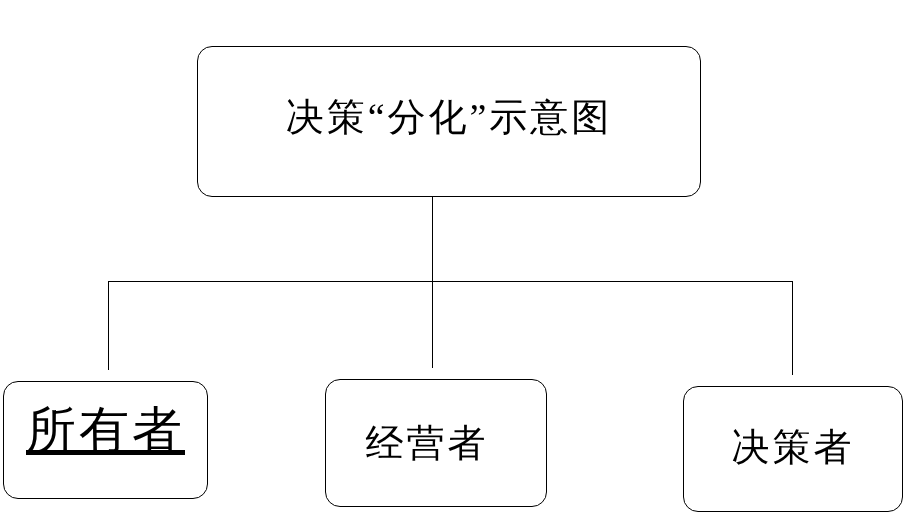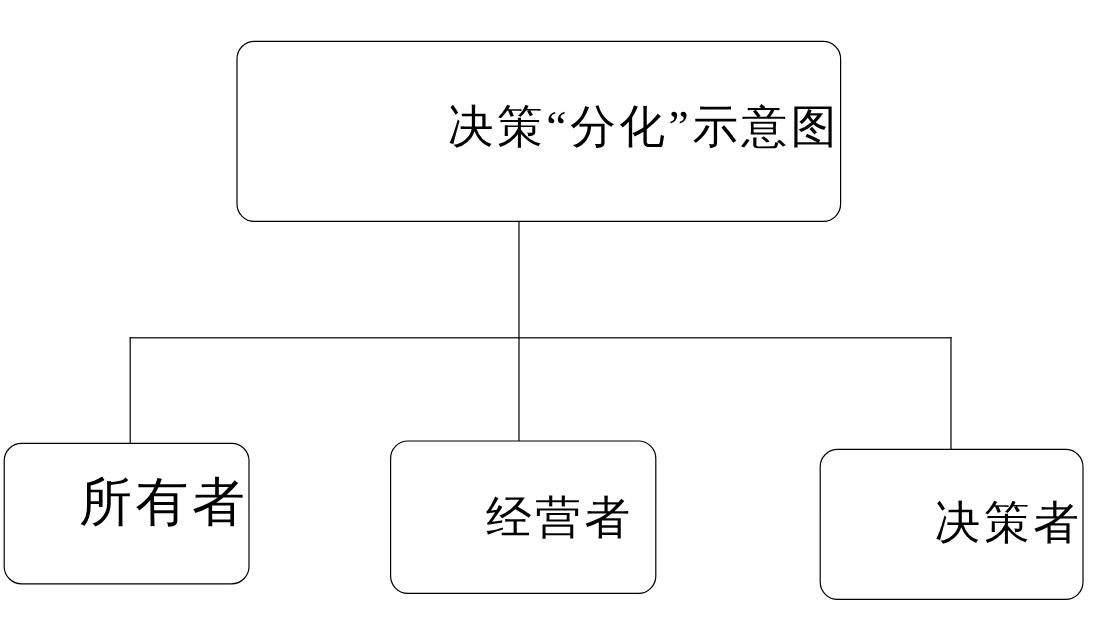--- a/index.html
+++ b/index.html
@@ -16,46 +16,48 @@
     font-family: "Liberation Serif", "DejaVu Serif", serif;
     color: #000000;
   }
   .node {
     position: absolute;
     box-sizing: border-box;
     border: 1px solid #000000;
     background: #ffffff;
     display: flex;
     align-items: center;
-    justify-content: flex-end;
+    justify-content: center;
     text-align: center;
     color: #000000;
+    margin-top: 12px;
   }
   .node .label {
     white-space: nowrap;
   }
   .node--title {
     left: 197px;
     top: 34px;
     width: 504px;
     height: 151px;
     border-radius: 15px;
     font-size: 38px;
     letter-spacing: 3px;
     padding-bottom: 8px;
   }
   .node--owner {
     left: 3px;
     top: 369px;
     width: 205px;
     height: 118px;
     border-radius: 15px;
-    font-size: 44px;
+    font-size: 50px;
     letter-spacing: 3px;
     padding-bottom: 20px;
+    text-decoration: underline;
   }
   .node--operator {
     left: 325px;
     top: 367px;
     width: 222px;
     height: 128px;
     border-radius: 15px;
     font-size: 38px;
     letter-spacing: 3px;
     padding-bottom: 0;

